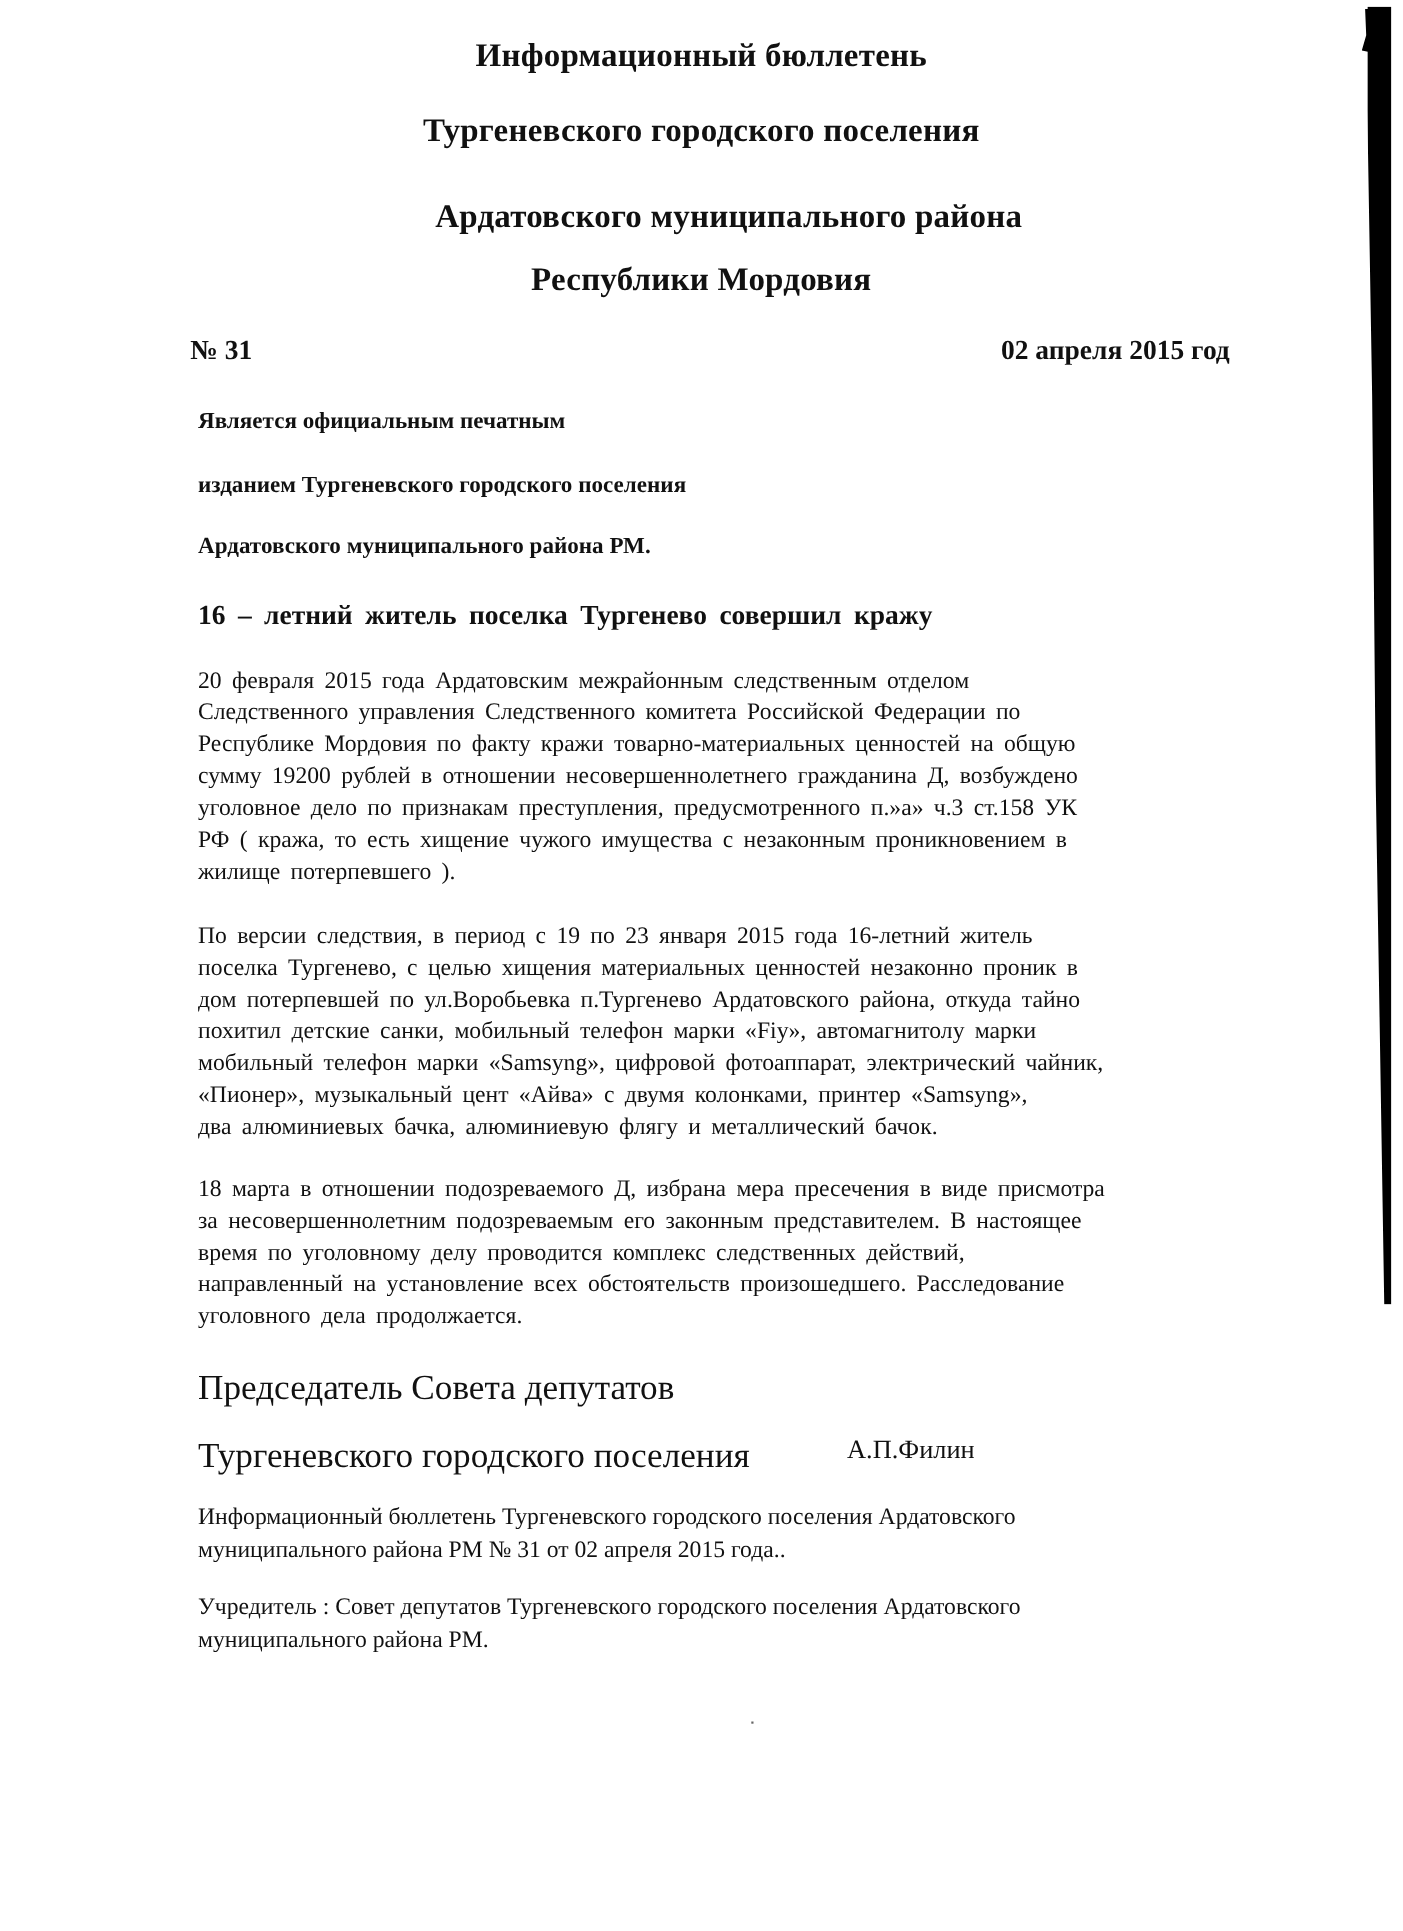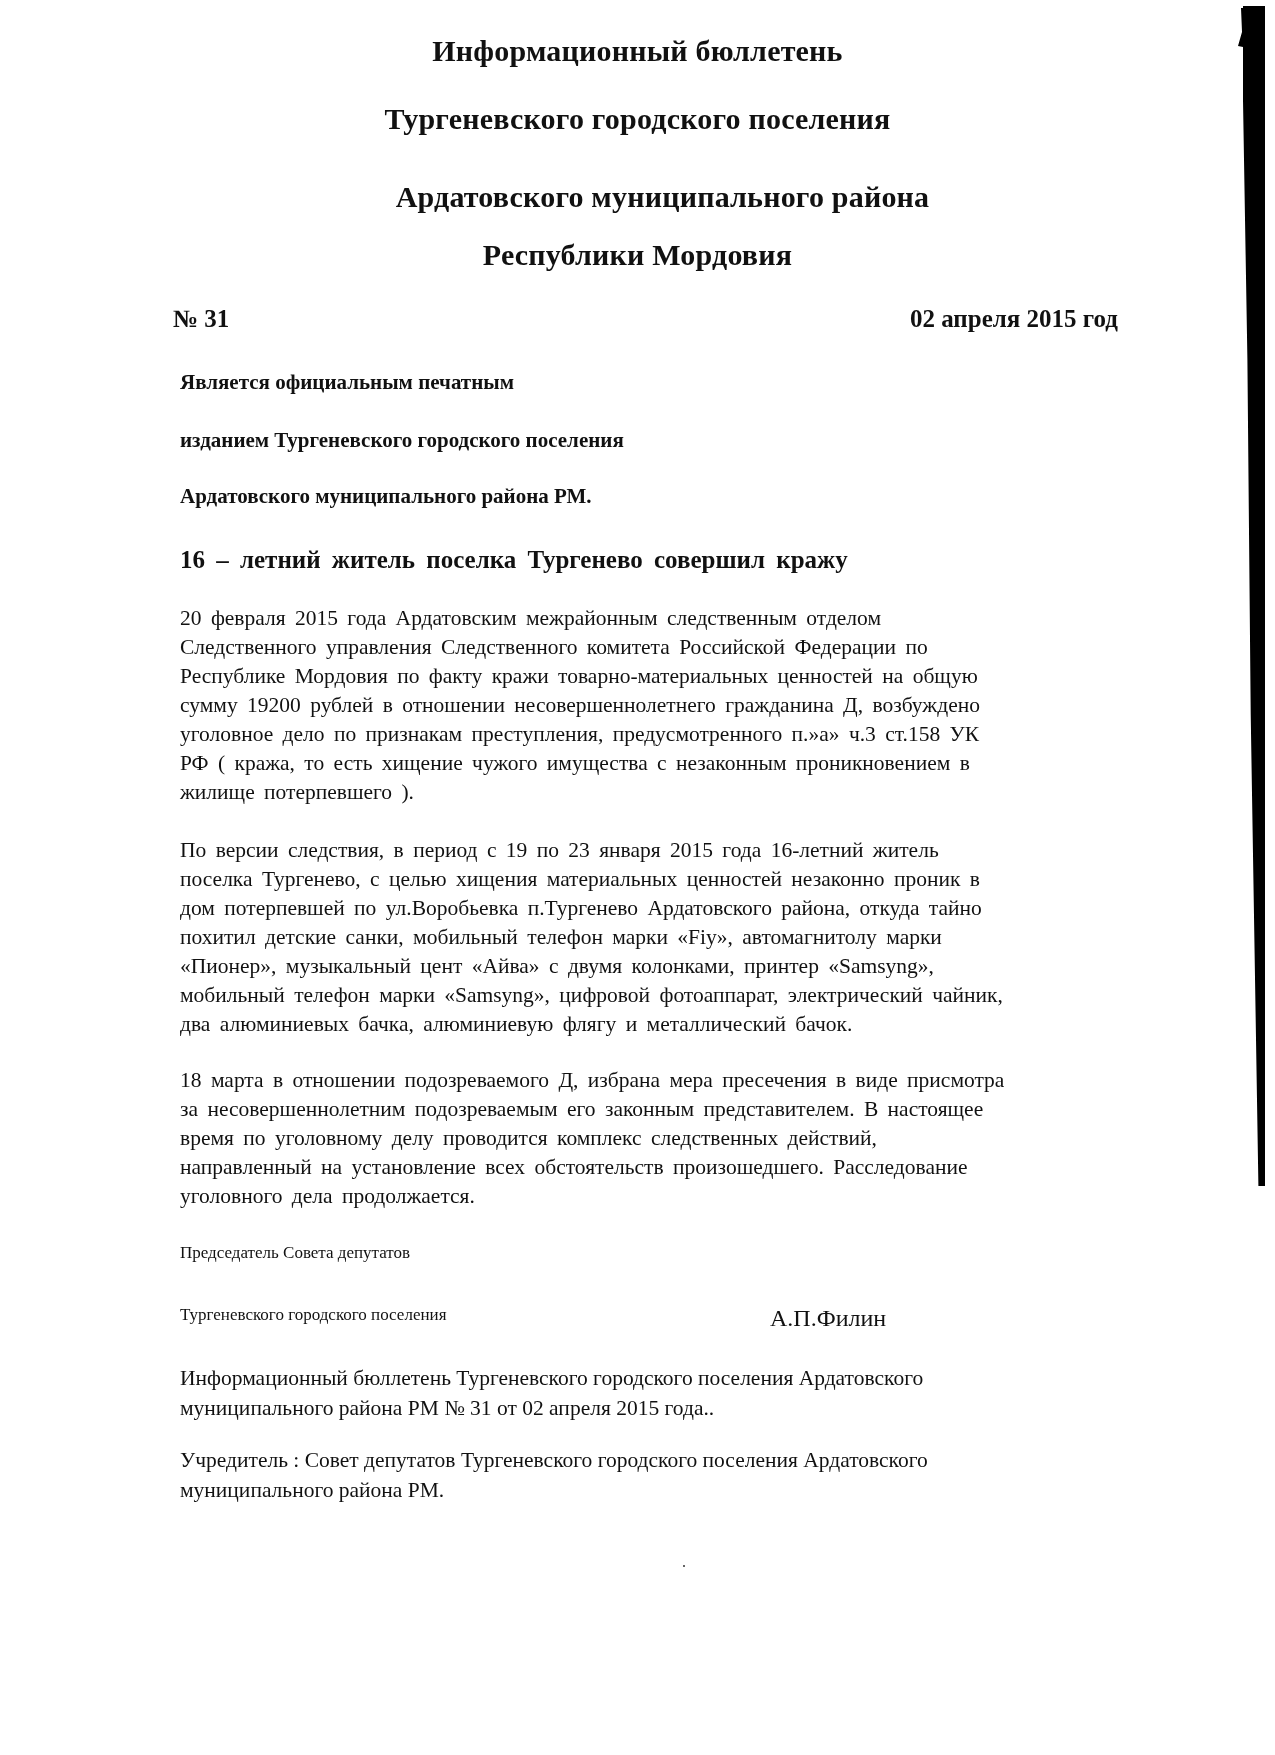--- a/index.html
+++ b/index.html
@@ -24,21 +24,21 @@
     .of2 { top: 428px; }
     .of3 { top: 484px; }
     .headline { position: absolute; left: 180px; top: 546px; font-weight: bold; font-size: 25px; word-spacing: 5px; }
 
     .para { position: absolute; left: 180px; width: 980px; font-size: 21.5px; line-height: 29px; }
     .para .ln { display: block; white-space: nowrap; word-spacing: 4px; }
     .p1 { top: 604px; }
     .p2 { top: 836px; }
     .p3 { top: 1066px; }
 
-    .sig { position: absolute; left: 180px; font-size: 17px; }
+    .sig { position: absolute; left: 180px; font-size: 32px; }
     .sig1 { top: 1243px; }
     .sig2 { top: 1305px; }
     .sig-name { position: absolute; left: 770px; top: 1305px; font-size: 24px; }
 
     .foot { position: absolute; left: 180px; width: 980px; font-size: 21.5px; line-height: 30px; }
     .foot .ln { display: block; white-space: nowrap; }
     .f1 { top: 1363px; }
     .f2 { top: 1445px; }
     .f3 { top: 1532px; }
 
@@ -76,22 +76,22 @@
     <span class="ln">уголовное дело по признакам преступления, предусмотренного п.»а» ч.3 ст.158 УК</span>
     <span class="ln">РФ ( кража, то есть хищение чужого имущества с незаконным проникновением в</span>
     <span class="ln">жилище потерпевшего ).</span>
   </div>
 
   <div class="para p2">
     <span class="ln">По версии следствия, в период с 19 по 23 января 2015 года 16-летний житель</span>
     <span class="ln">поселка Тургенево, с целью хищения материальных ценностей незаконно проник в</span>
     <span class="ln">дом потерпевшей по ул.Воробьевка п.Тургенево Ардатовского района, откуда тайно</span>
     <span class="ln">похитил детские санки, мобильный телефон марки «Fiy», автомагнитолу марки</span>
+    <span class="ln">мобильный телефон марки «Samsyng», цифровой фотоаппарат, электрический чайник,</span>
     <span class="ln">«Пионер», музыкальный цент «Айва» с двумя колонками, принтер «Samsyng»,</span>
-    <span class="ln">мобильный телефон марки «Samsyng», цифровой фотоаппарат, электрический чайник,</span>
     <span class="ln">два алюминиевых бачка, алюминиевую флягу и металлический бачок.</span>
   </div>
 
   <div class="para p3">
     <span class="ln">18 марта в отношении подозреваемого Д, избрана мера пресечения в виде присмотра</span>
     <span class="ln">за несовершеннолетним подозреваемым его законным представителем. В настоящее</span>
     <span class="ln">время по уголовному делу проводится комплекс следственных действий,</span>
     <span class="ln">направленный на установление всех обстоятельств произошедшего. Расследование</span>
     <span class="ln">уголовного дела продолжается.</span>
   </div>

